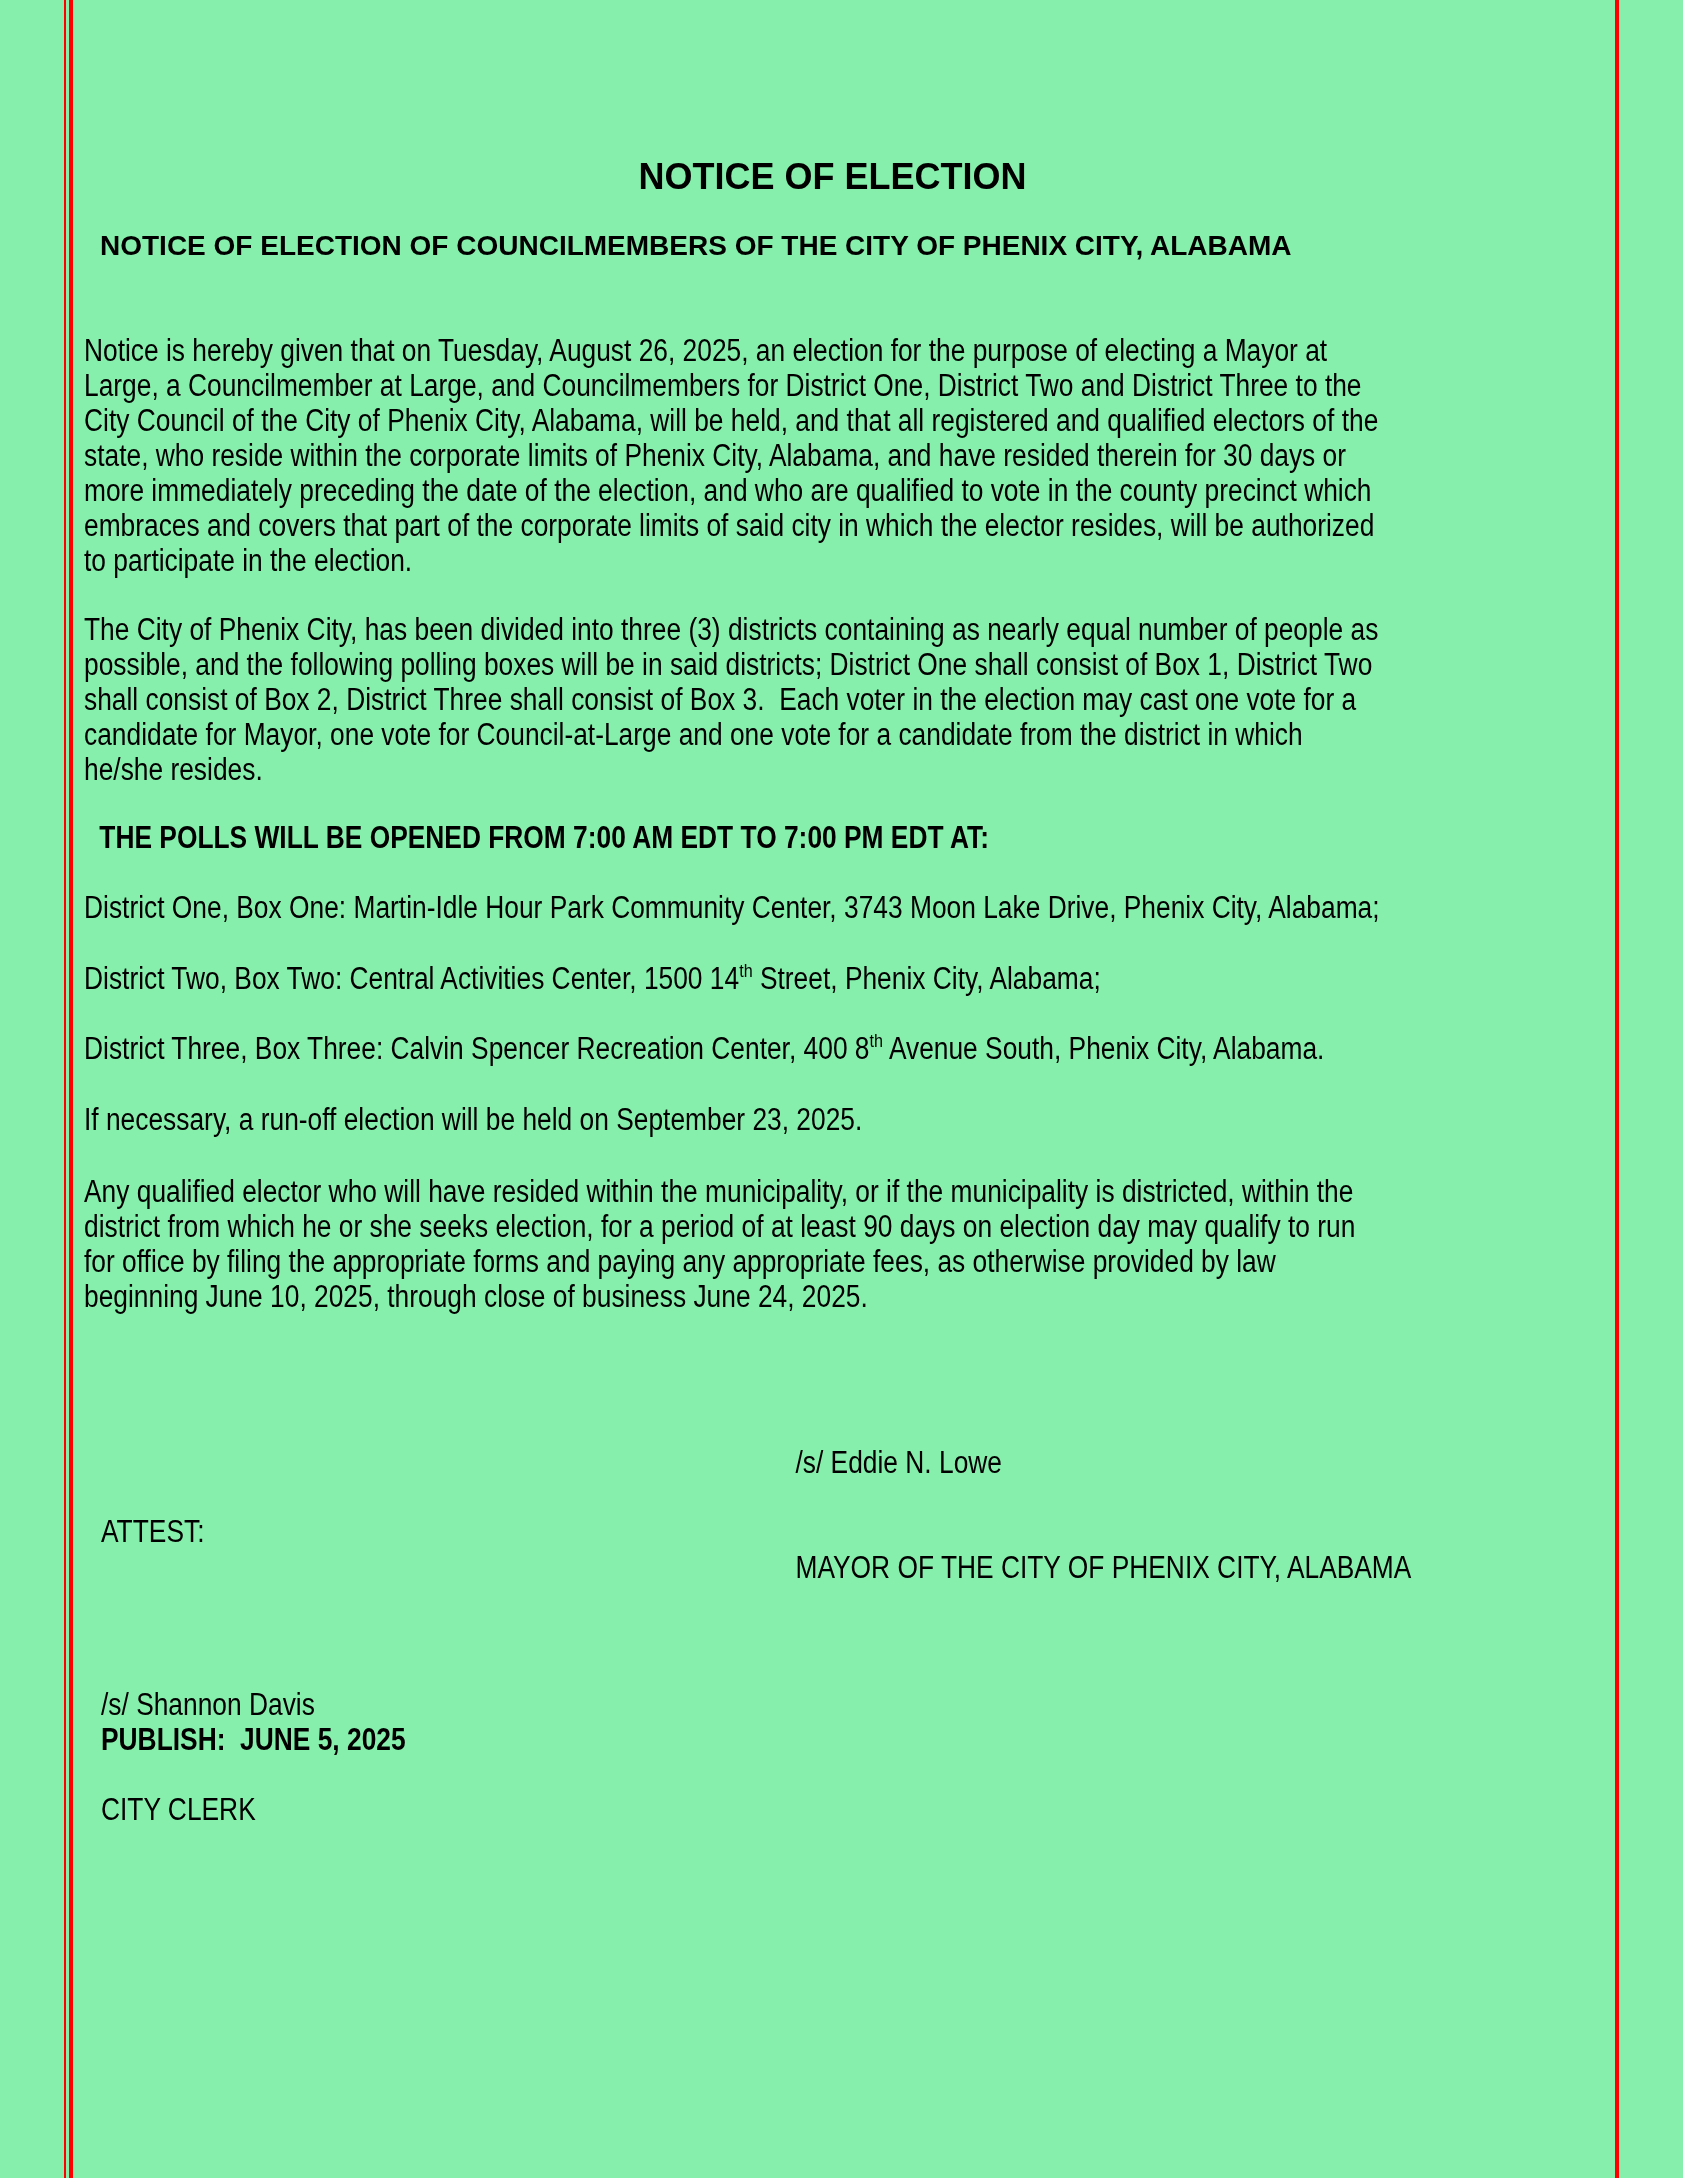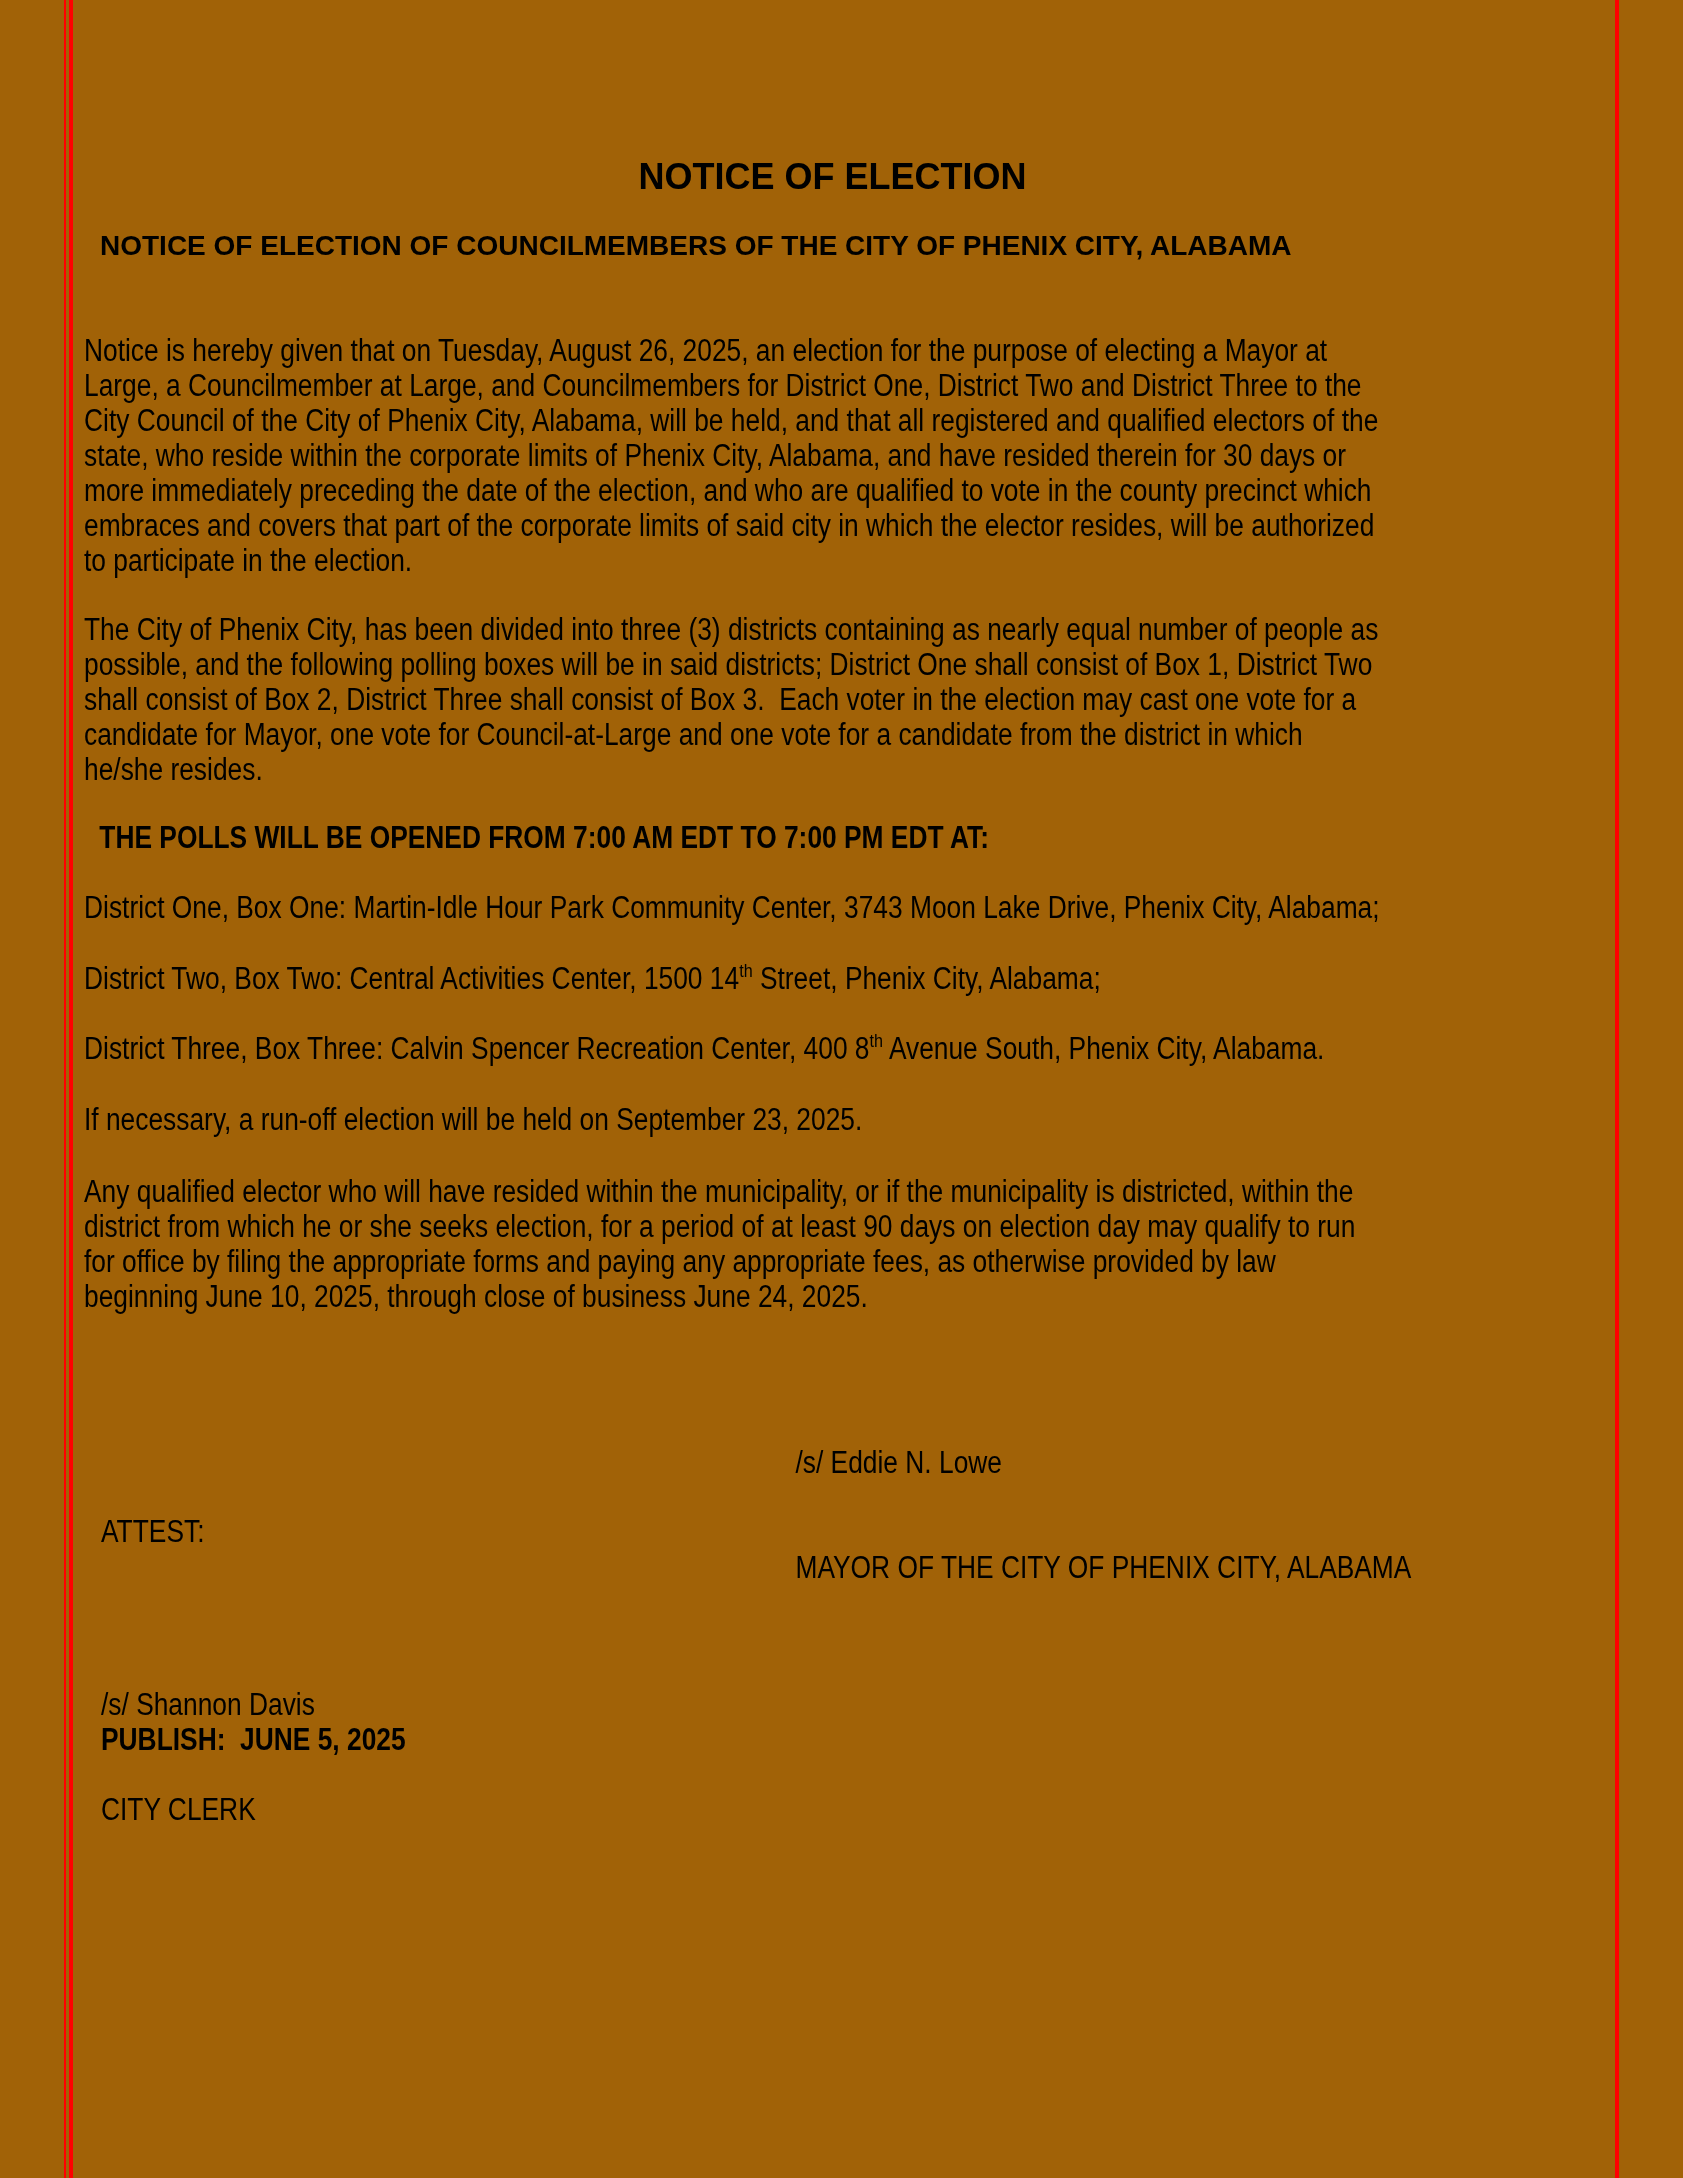--- a/index.html
+++ b/index.html
@@ -4,21 +4,21 @@
 <style>
   html, body { margin: 0; padding: 0; }
   body {
     width: 1683px; height: 2178px;
     background: #ffffff;
     font-family: "Liberation Sans", sans-serif;
     color: #000000;
     overflow: hidden;
     position: relative;
   }
-  .page { position: absolute; inset: 0; background: #a16207; padding-left: 45px; }
+  .page { position: absolute; inset: 0; background: #86efac; padding-left: 45px; }
 
   
   .vline { position: absolute; top: 0; bottom: 0; }
   .vline.thin-left  { left: 64px;  width: 2px; }
   .vline.thick-left { left: 69px;  width: 4px; }
   .vline.right      { left: 1615px; width: 4px; }
 
   
   .doc-title {
     position: absolute; left: 84px; top: 156px; width: 1497px;

